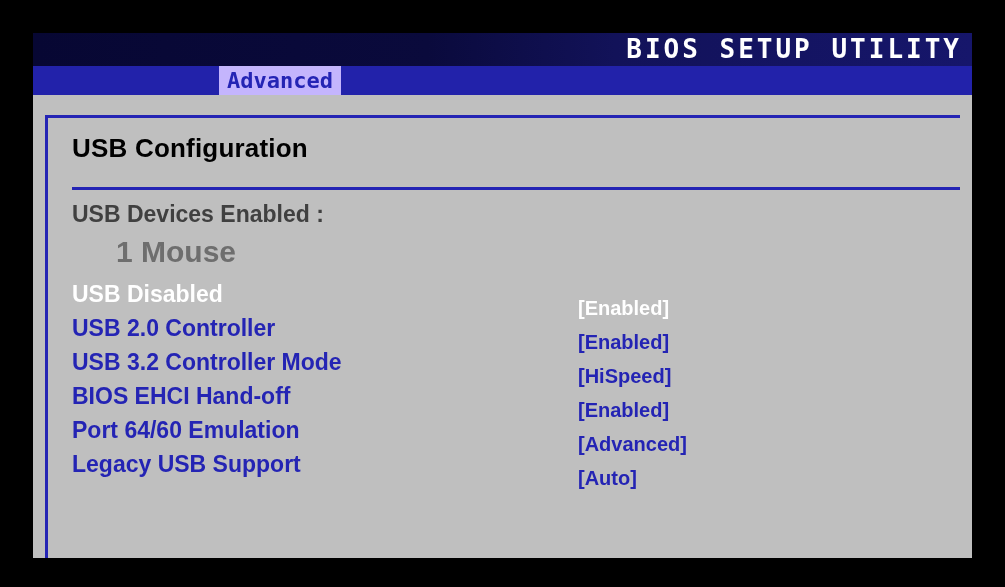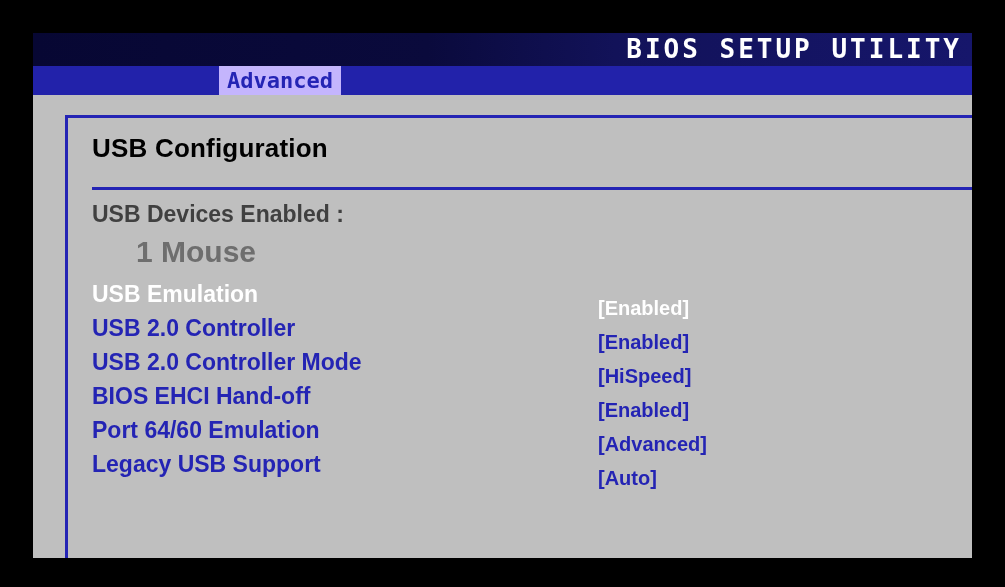--- a/index.html
+++ b/index.html
@@ -73,21 +73,20 @@
     line-height: 30px;
     letter-spacing: 0px;
     white-space: nowrap;
   }
 
   
   #body-area {
     position: relative;
     height: 463px;
     background: #bfbfbf;
-    margin-left: 20px;
   }
 
   
   #panel-border-left {
     position: absolute;
     left: 12px;
     top: 20px;
     width: 3px;
     height: 443px;
     background: #2424b4;
@@ -206,29 +205,29 @@
 
         <div id="heading-rule"></div>
 
         <div id="devices-block">
           <div id="devices-label">USB Devices Enabled :</div>
           <div id="devices-value">1 Mouse</div>
         </div>
 
         <div id="settings-list">
             <div class="setting-row selected">
-              <span class="setting-name">USB Emulation</span>
+              <span class="setting-name">USB Disabled</span>
               <span class="setting-value">[Enabled]</span>
             </div>
             <div class="setting-row">
               <span class="setting-name">USB 2.0 Controller</span>
               <span class="setting-value">[Enabled]</span>
             </div>
             <div class="setting-row">
-              <span class="setting-name">USB 2.0 Controller Mode</span>
+              <span class="setting-name">USB 3.2 Controller Mode</span>
               <span class="setting-value">[HiSpeed]</span>
             </div>
             <div class="setting-row">
               <span class="setting-name">BIOS EHCI Hand-off</span>
               <span class="setting-value">[Enabled]</span>
             </div>
             <div class="setting-row">
               <span class="setting-name">Port 64/60 Emulation</span>
               <span class="setting-value">[Advanced]</span>
             </div>

